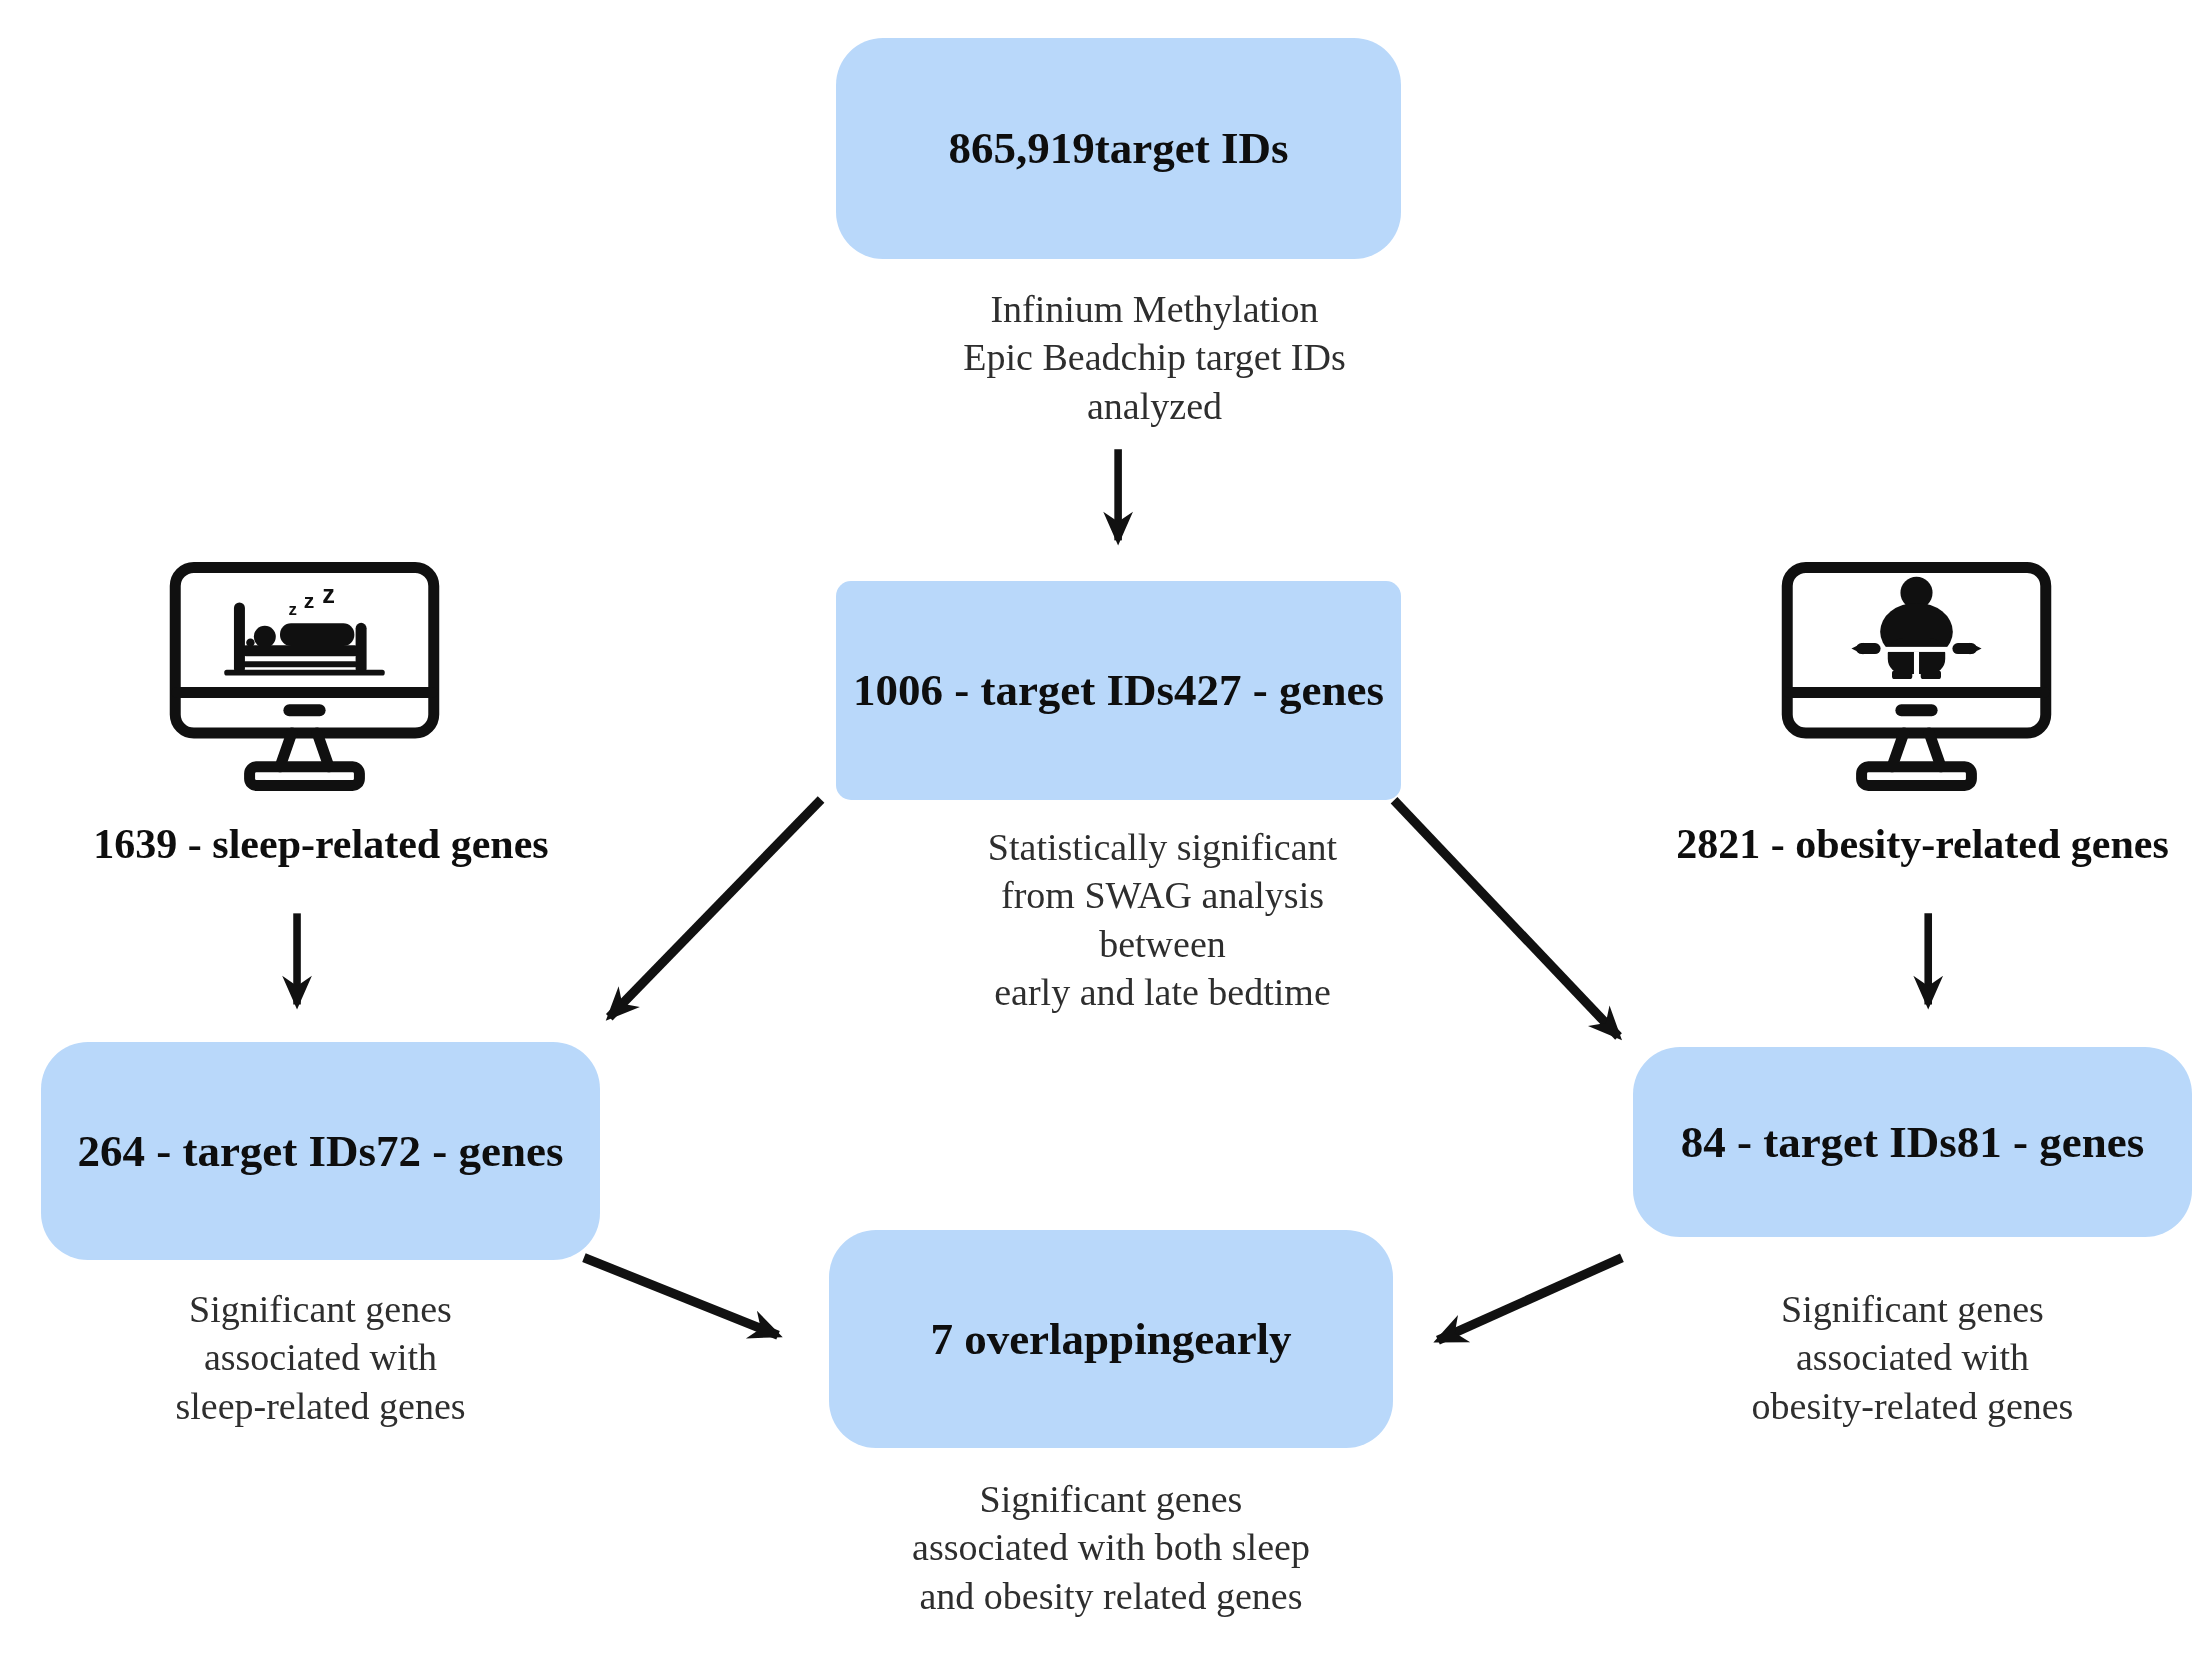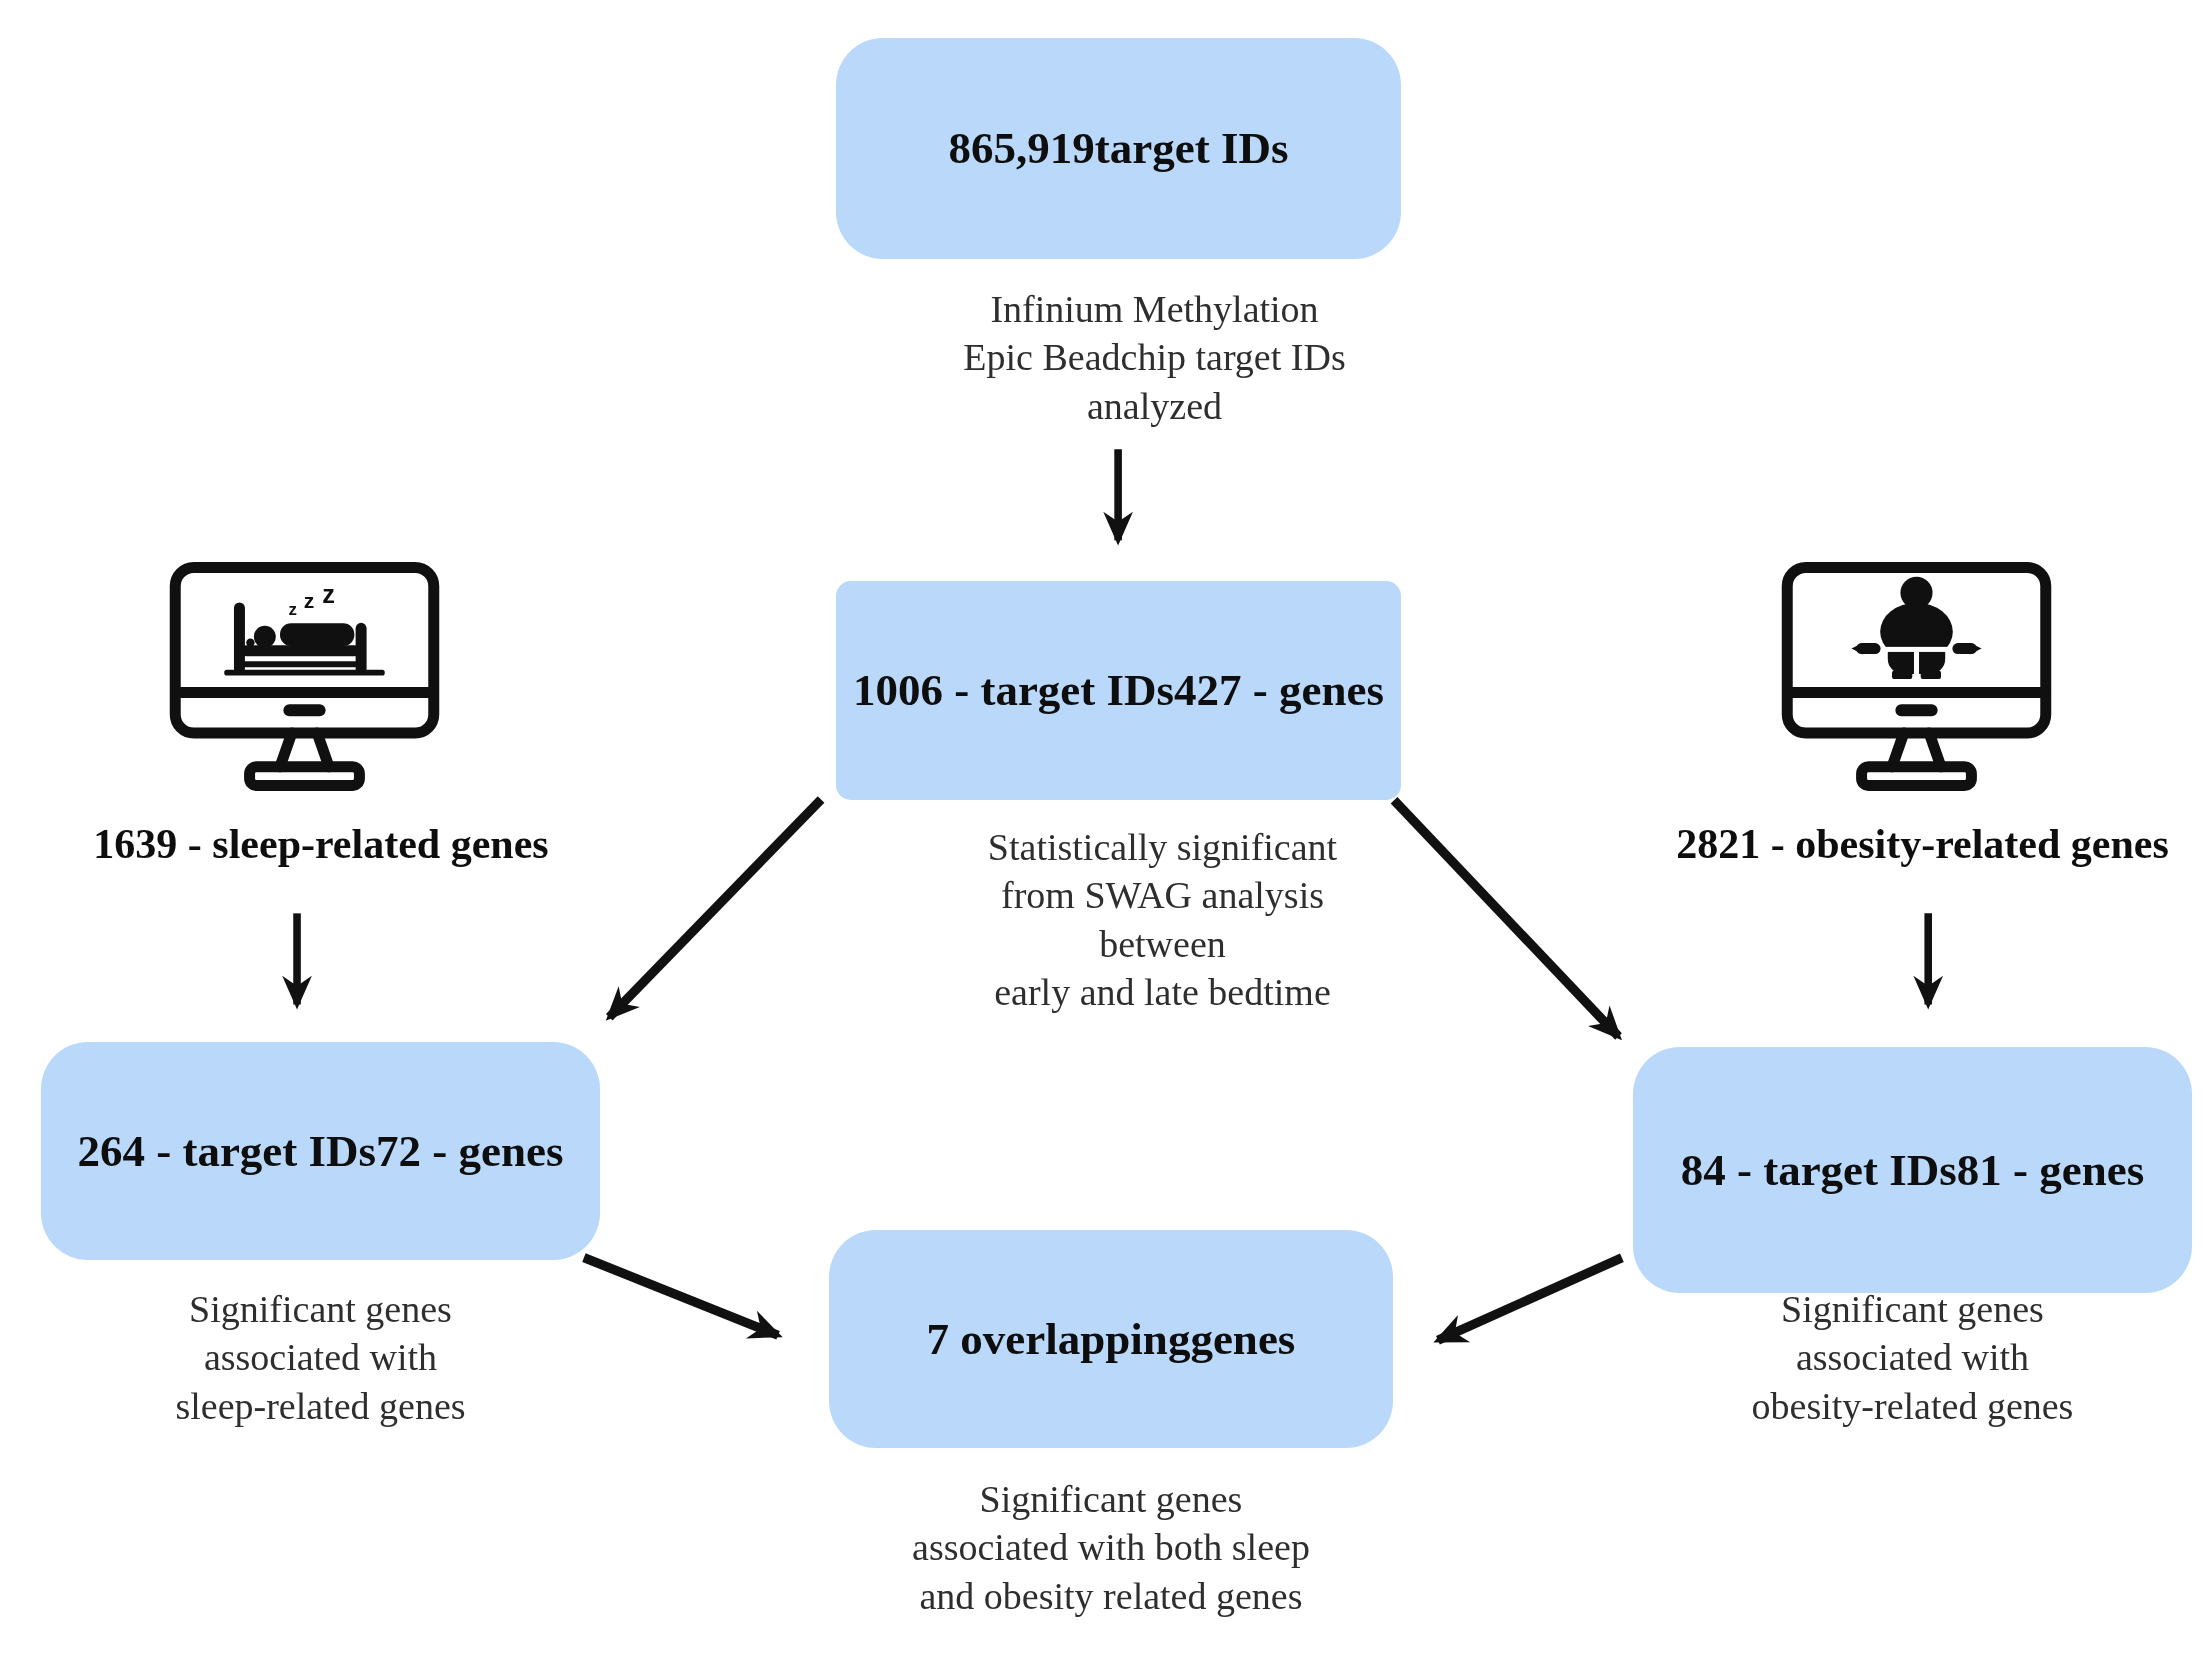--- a/index.html
+++ b/index.html
@@ -113,30 +113,30 @@
   <div class="biglabel" style="left:1642px;top:820px;width:561px;">2821 - obesity-related genes</div>
 
   <div class="box" style="left:41px;top:1042px;width:559px;height:218px;">
     <div>264 - target IDs</div>
     <div>72 - genes</div>
   </div>
   <div class="caption" style="left:41px;top:1285px;width:559px;">Significant genes
 associated with
 sleep-related genes</div>
 
-  <div class="box" style="left:1633px;top:1047px;width:559px;height:246px;">
+  <div class="box" style="left:1633px;top:1047px;width:559px;height:190px;">
     <div>84 - target IDs</div>
     <div>81 - genes</div>
   </div>
   <div class="caption" style="left:1633px;top:1285px;width:559px;">Significant genes
 associated with
 obesity-related genes</div>
 
   <div class="box" style="left:829px;top:1230px;width:564px;height:218px;">
     <div>7 overlapping</div>
-    <div>genes</div>
+    <div>early</div>
   </div>
   <div class="caption" style="left:829px;top:1475px;width:564px;">Significant genes
 associated with both sleep
 and obesity related genes</div>
 
 </div>
 
 
 </body></html>

